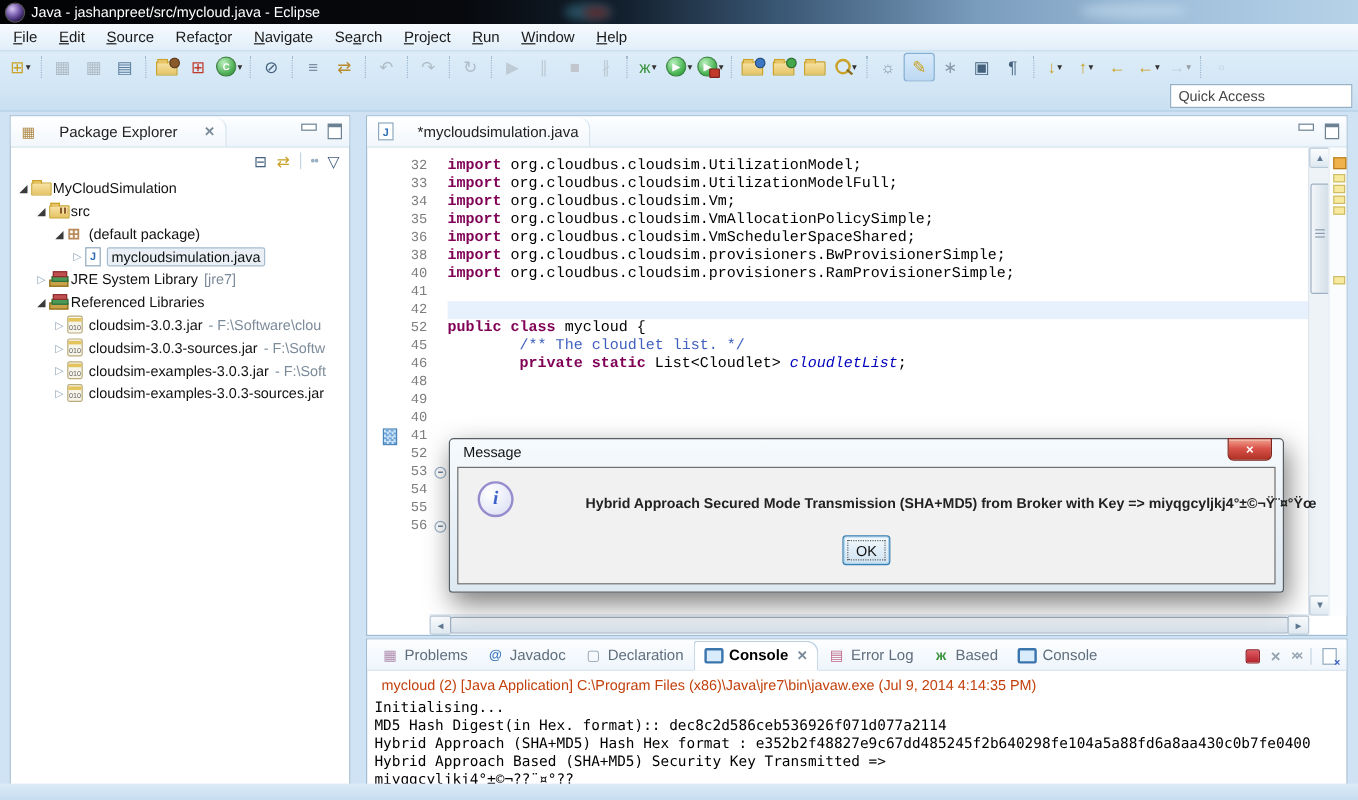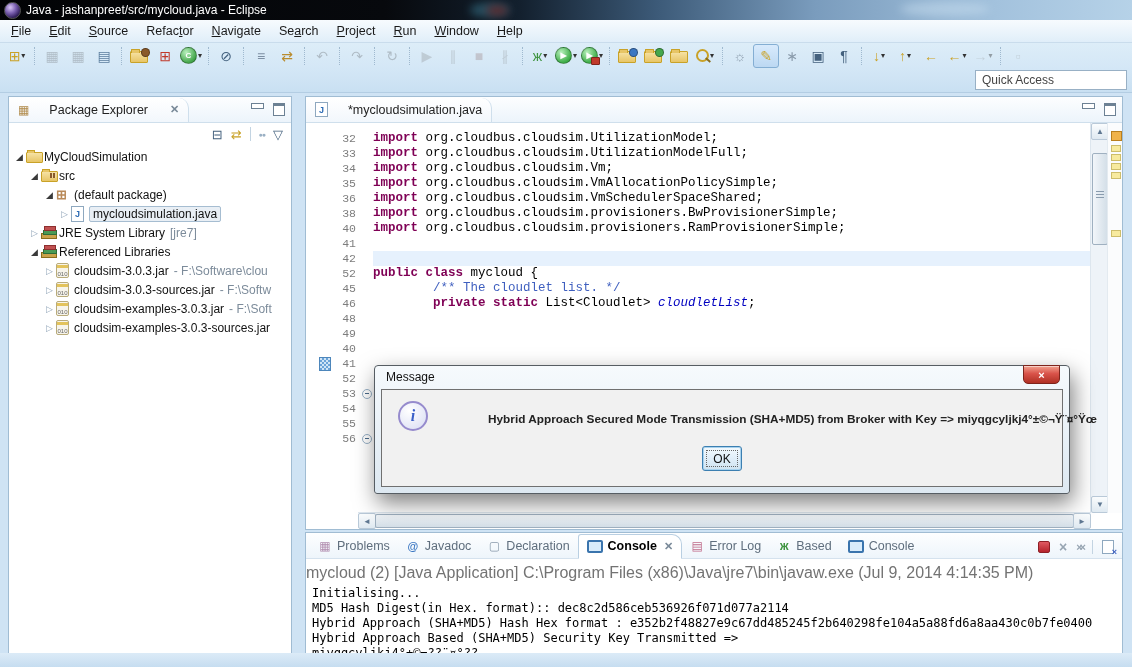--- a/index.html
+++ b/index.html
@@ -123,21 +123,21 @@
   .cti.console-icon{width:12px;height:9px;border:2px solid #3a74ad;background:#d9ecfb;border-radius:2px;}
   .cti.error-log-icon::before{content:"▤";color:#c06c8a;}
   .cti.debug-icon::before{content:"ж";color:#3e9440;font-weight:bold;}
   #console-toolbar{margin-left:auto;display:flex;align-items:center;gap:9px;padding:0 8px 4px 0;}
   .con-tbtn{display:flex;align-items:center;justify-content:center;}
   .i-stop{width:10px;height:10px;background:linear-gradient(#e05a62,#b5232c);border:1px solid #8e1f26;border-radius:2px;}
   .i-x{color:#97a5b2;font-weight:bold;font-size:14px;line-height:12px;}
   .i-xx{color:#97a5b2;font-weight:bold;font-size:11px;letter-spacing:-3px;line-height:12px;}
   .i-clear{width:10px;height:12px;background:#fff;border:1px solid #8ea8bf;position:relative;}
   .i-clear::after{content:"×";position:absolute;right:-4px;bottom:-4px;color:#3b5fc0;font-size:9px;font-weight:bold;}
-  #console-header{font-size:16px;color:#737373;padding:5px 0 2px;white-space:nowrap;}
+  #console-header{font-size:12px;color:#c2410c;padding:5px 12px 2px;white-space:nowrap;}
   #console-body{font-family:"DejaVu Sans Mono","Liberation Mono",monospace;font-size:12px;line-height:15px;padding:2px 6px;white-space:pre;color:#000;}
   #bottom-strip{position:absolute;left:0;bottom:0;height:14px;right:0;background:linear-gradient(#dcebf7,#c6ddf0);}
   
   #dialog{position:absolute;left:374px;top:365px;width:694px;height:127px;z-index:50;
     background:linear-gradient(#f6fafd,#dde8f1);border:1px solid #565d63;border-radius:4px 4px 3px 3px;
     box-shadow:3px 9px 22px rgba(0,0,0,.5);}
   #dialog-title{position:absolute;left:11px;top:4px;font-size:12px;color:#111;}
   #dialog-close{position:absolute;right:9px;top:-1px;width:35px;height:17px;
     background:linear-gradient(#f2a28f,#d9534a 45%,#b03024);border:1px solid #7e241c;border-radius:0 0 5px 5px;
     display:flex;align-items:center;justify-content:center;color:#fff;font-weight:bold;font-size:11px;

